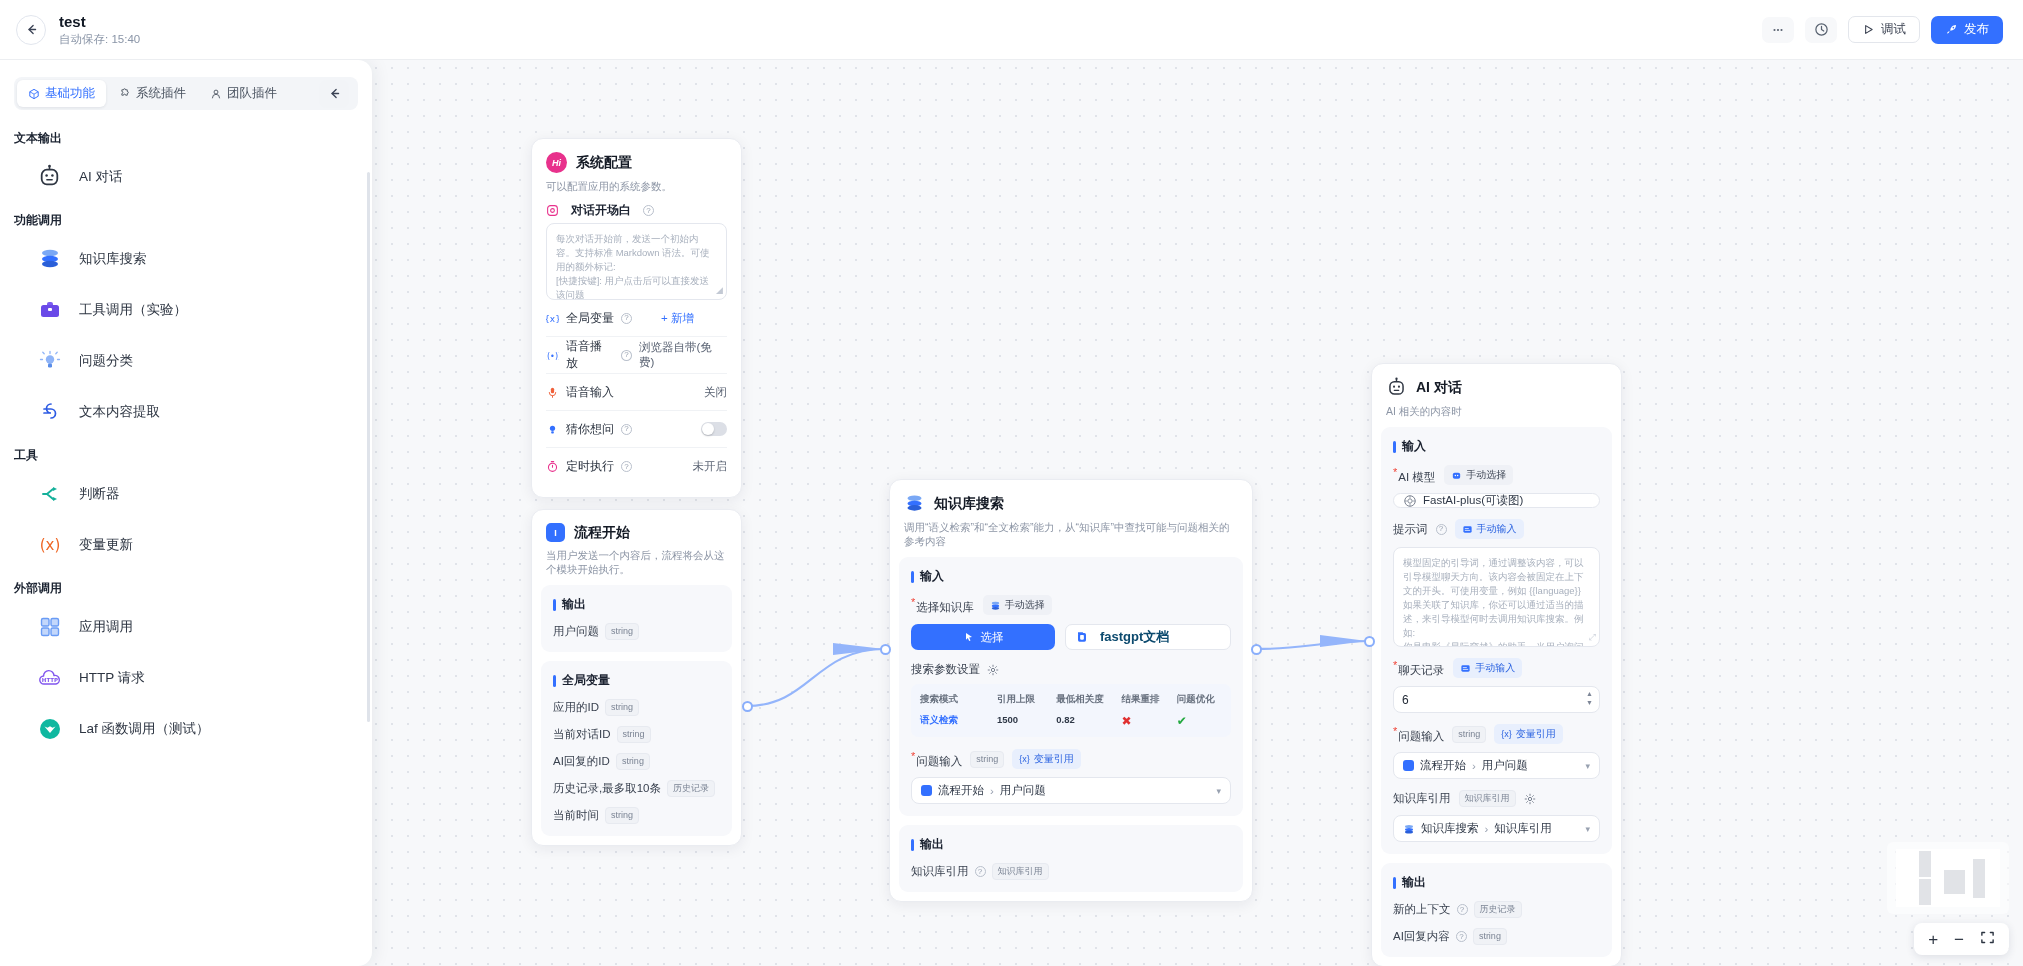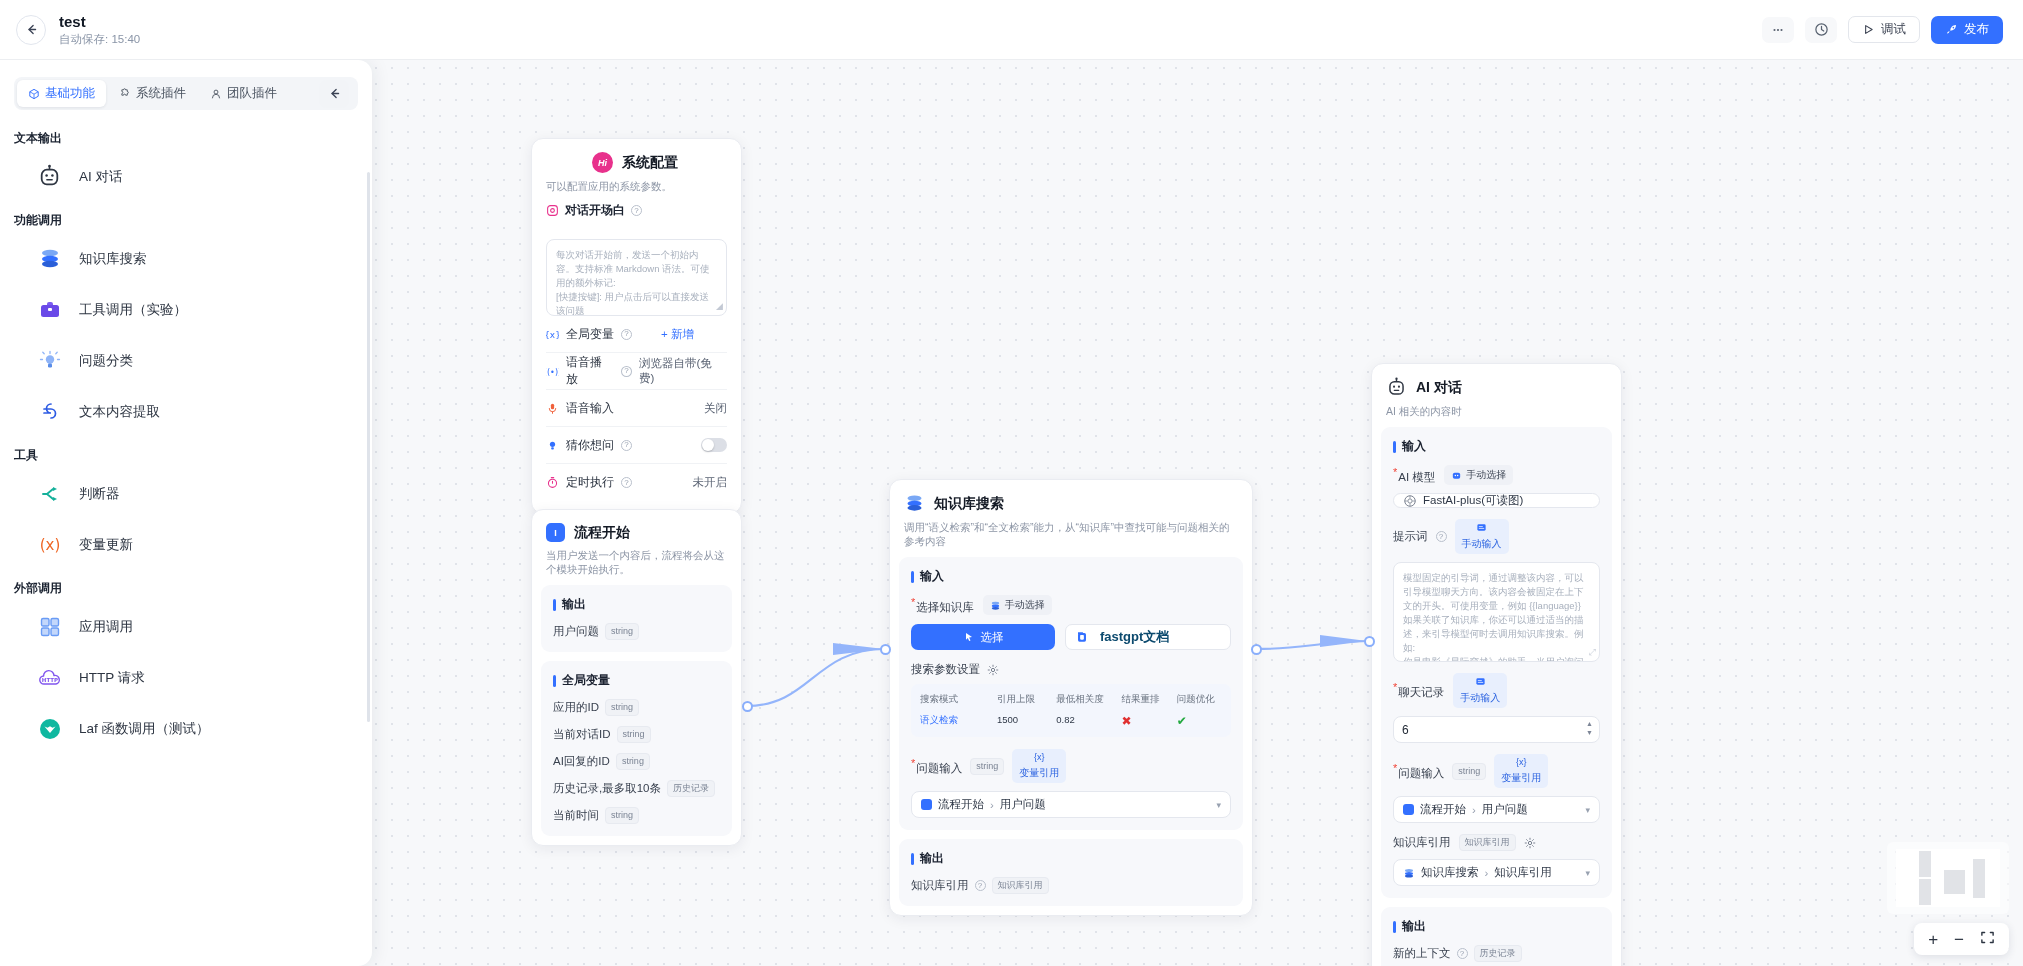--- a/index.html
+++ b/index.html
@@ -104,21 +104,21 @@
   .lbl { font-size: 11.5px; color: #39414f; }
   .lbl-req::before { content: "*"; color: #f04438; font-size: 11px; vertical-align: super; margin-right: 1px; }
   .tag {
     font-size: 9px; color: #7b8494; background: #f0f2f6; border: 1px solid #e7eaf0;
     border-radius: 4px; padding: 1px 5px; line-height: 13px;
   }
   .chip {
     display: inline-flex; align-items: center; gap: 4px; font-size: 10px; color: #3f4756;
     background: #eff1f6; border-radius: 5px; padding: 3px 7px; cursor: pointer;
   }
-  .chip-blue { background: #e8effd; color: #2a62e0; flex-direction: column; }
+  .chip-blue { background: #e8effd; color: #2a62e0; }
   .help { width: 11px; height: 11px; border: 1px solid #b9c0cc; border-radius: 50%;
           font-size: 8px; color: #98a1b0; display: inline-flex; align-items: center;
           justify-content: center; line-height: 1; }
   .textarea {
     border: 1px solid #e4e7ee; background: #fff; border-radius: 8px; padding: 8px 9px;
     font-size: 9.5px; color: #a8b0bd; line-height: 14px; position: relative; cursor: text;
   }
   .ta-grip { position: absolute; right: 3px; bottom: 2px; color: #c3c9d4; font-size: 9px; }
   .cfg-row {
     display: flex; align-items: center; height: 37px; border-bottom: 1px solid #f0f2f5;
@@ -130,21 +130,21 @@
   .toggle { width: 26px; height: 14px; border-radius: 8px; background: #dcdfe6; position: relative; cursor: pointer; }
   .toggle::after { content:""; position:absolute; left:1px; top:1px; width:12px; height:12px;
                    border-radius:50%; background:#fff; box-shadow: 0 1px 2px rgba(0,0,0,.2); }
   .sel-field {
     border: 1px solid #e4e7ee; background: #fff; border-radius: 8px; height: 27px;
     display: flex; align-items: center; padding: 0 9px; font-size: 11.5px; color: #2f3847;
     gap: 6px; cursor: pointer;
   }
   .caret { margin-left: auto; color: #98a1b0; font-size: 9px; }
   .out-row { display: flex; align-items: center; gap: 6px; margin-top: 10px; font-size: 11.5px; color: #39414f; }
-  .param-table { background: #f3f6fd; border-radius: 7px; padding: 7px 4px; }
+  .param-table { background: #f3f6fd; border-radius: 7px; padding: 7px 4px; font-weight: bold; }
   .pt-head, .pt-body { display: flex; }
   .pt-head div, .pt-body div { font-size: 9.5px; text-align: left; padding: 2px 5px; }
   .pt-head div { color: #68717f; }
   .pt-body div { color: #2f3847; padding-top: 6px; }
   .c1 { width: 78px; } .c2 { width: 60px; } .c3 { width: 66px; } .c4 { width: 56px; } .c5 { width: 56px; }
   .btn-select {
     background: #3370ff; color: #fff; height: 26px; border-radius: 7px;
     display: flex; align-items: center; justify-content: center; gap: 6px;
     font-size: 11.5px; font-weight: 500; cursor: pointer; flex: 1;
   }
@@ -236,27 +236,27 @@
     </svg>
 
     <div class="handle" style="left:742px; top:641px;"></div>
     <div class="handle" style="left:880px; top:584px;"></div>
     <div class="handle" style="left:1251px; top:584px;"></div>
     <div class="handle" style="left:1364px; top:576px;"></div>
 
     <div class="node" style="left:531px; top:78px; width:211px;">
       <div class="node-head">
         <div class="node-head-row">
-          <div style="width:21px;height:21px;border-radius:50%;background:#e8318c;display:flex;align-items:center;justify-content:center;color:#fff;font-size:9px;font-style:italic;font-weight:bold;margin-left:46px;">Hi</div>
+          <div style="width:21px;height:21px;border-radius:50%;background:#e8318c;display:flex;align-items:center;justify-content:center;color:#fff;font-size:9px;font-style:italic;font-weight:bold;">Hi</div>
           <div class="node-title">系统配置</div>
         </div>
         <div class="node-desc">可以配置应用的系统参数。</div>
       </div>
       <div style="padding:0 14px 12px 14px;">
-        <div class="row" style="gap:6px;margin-bottom:20px;">
+        <div class="row" style="gap:12px;margin-bottom:4px;">
           <svg width="13" height="13" viewBox="0 0 16 16" fill="none">
             <rect x="2" y="2" width="12" height="12" rx="3.5" stroke="#e8318c" stroke-width="1.3"></rect>
             <circle cx="8" cy="8" r="2.3" stroke="#e8318c" stroke-width="1.3"></circle>
           </svg>
           <span style="font-size:12px;font-weight:bold;color:#1b2230;">对话开场白</span>
           <span class="help">?</span>
         </div>
         <div class="textarea" style="height:77px;overflow:hidden;">
           <span style="white-space:pre-line;">每次对话开始前，发送一个初始内容。支持标准 Markdown 语法。可使用的额外标记:
 [快捷按键]: 用户点击后可以直接发送该问题</span>

